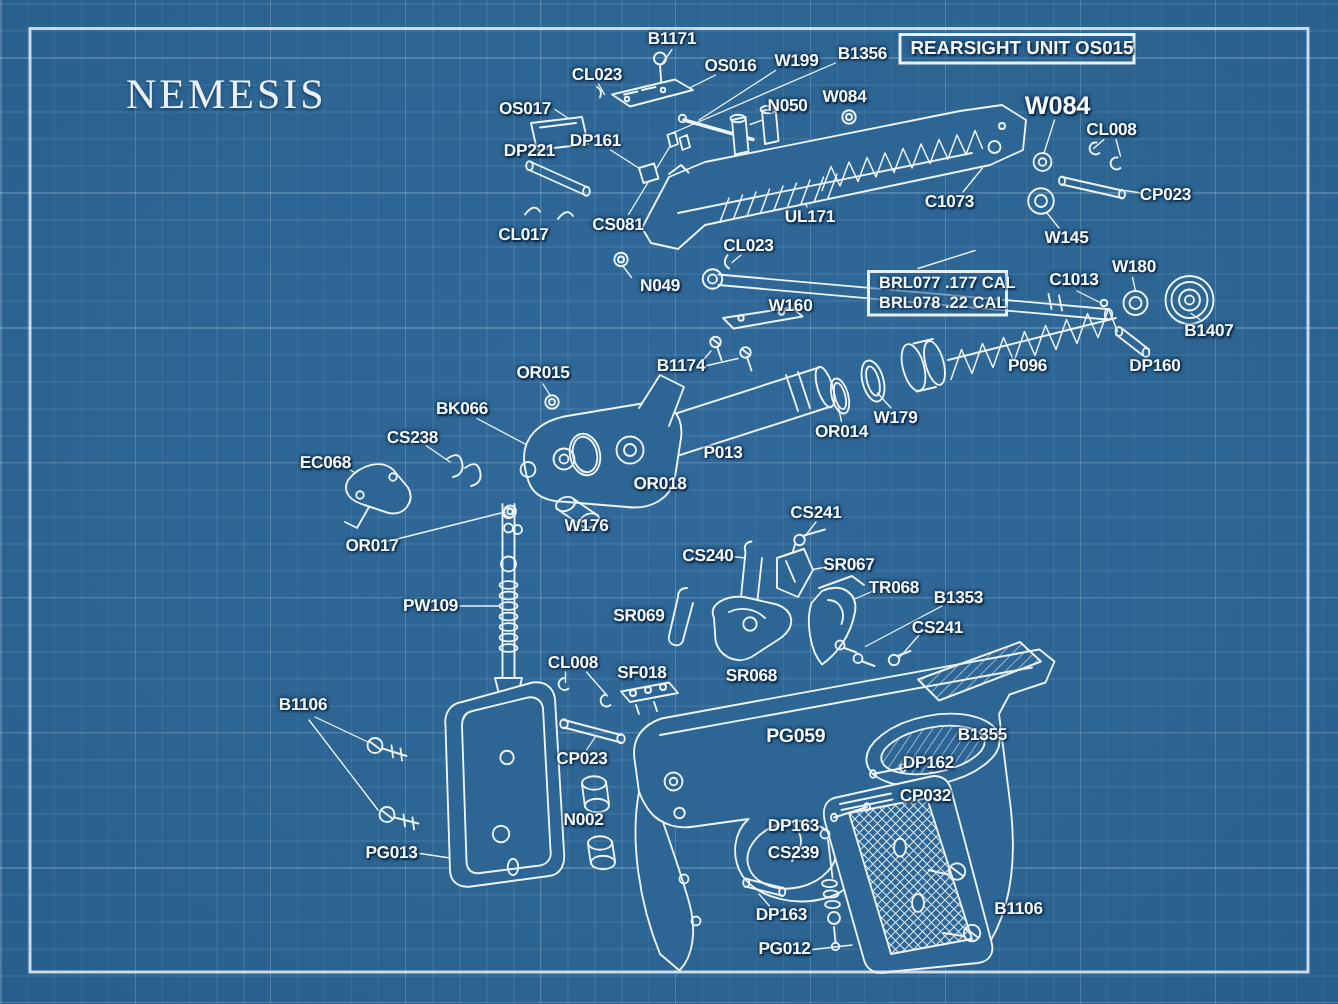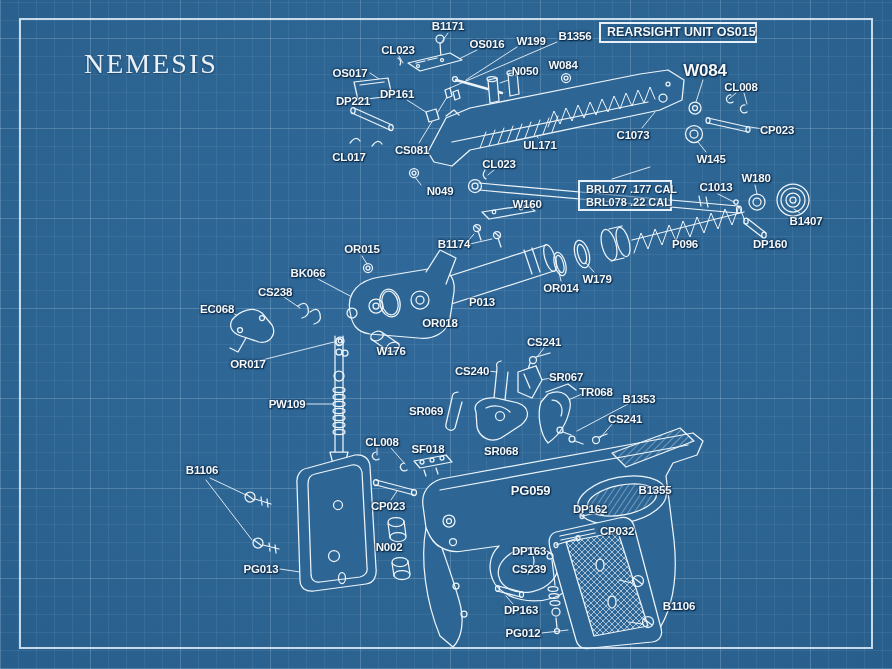--- a/index.html
+++ b/index.html
@@ -419,21 +419,21 @@
       <div class="plabel" style="left: 625px; top: 419px;">CS241</div>
       <div class="plabel" style="left: 501px; top: 411px; margin-top: 40px;">SR068</div>
       <div class="plabel" style="left: 426px; top: 411px;">SR069</div>
       <div class="plabel" style="left: 382px; top: 442px;">CL008</div>
       <div class="plabel" style="left: 428px; top: 449px;">SF018</div>
       <div class="plabel" style="left: 202px; top: 470px;">B1106</div>
       <div class="plabel" style="left: 388px; top: 506px;">CP023</div>
       <div class="plabel md" style="left: 514px; top: 490px; padding-left: 33px;">PG059</div>
       <div class="plabel" style="left: 655px; top: 490px;">B1355</div>
       <div class="plabel" style="left: 389px; top: 547px;">N002</div>
-      <div class="plabel" style="left: 568px; top: 509px; padding-left: 44px;">DP162</div>
+      <div class="plabel" style="left: 619px; top: 509px;">DP162</div>
       <div class="plabel" style="left: 617px; top: 531px;">CP032</div>
       <div class="plabel" style="left: 529px; top: 551px;">DP163</div>
       <div class="plabel" style="left: 529px; top: 569px;">CS239</div>
       <div class="plabel" style="left: 521px; top: 610px;">DP163</div>
       <div class="plabel" style="left: 523px; top: 633px;">PG012</div>
       <div class="plabel" style="left: 679px; top: 606px;">B1106</div>
       <div class="plabel" style="left: 261px; top: 569px;">PG013</div>
       <div class="cbox single" style="left: 599px; top: 22px; width: 158px; height: 21px;">
         <div>REARSIGHT UNIT OS015</div>
       </div>

